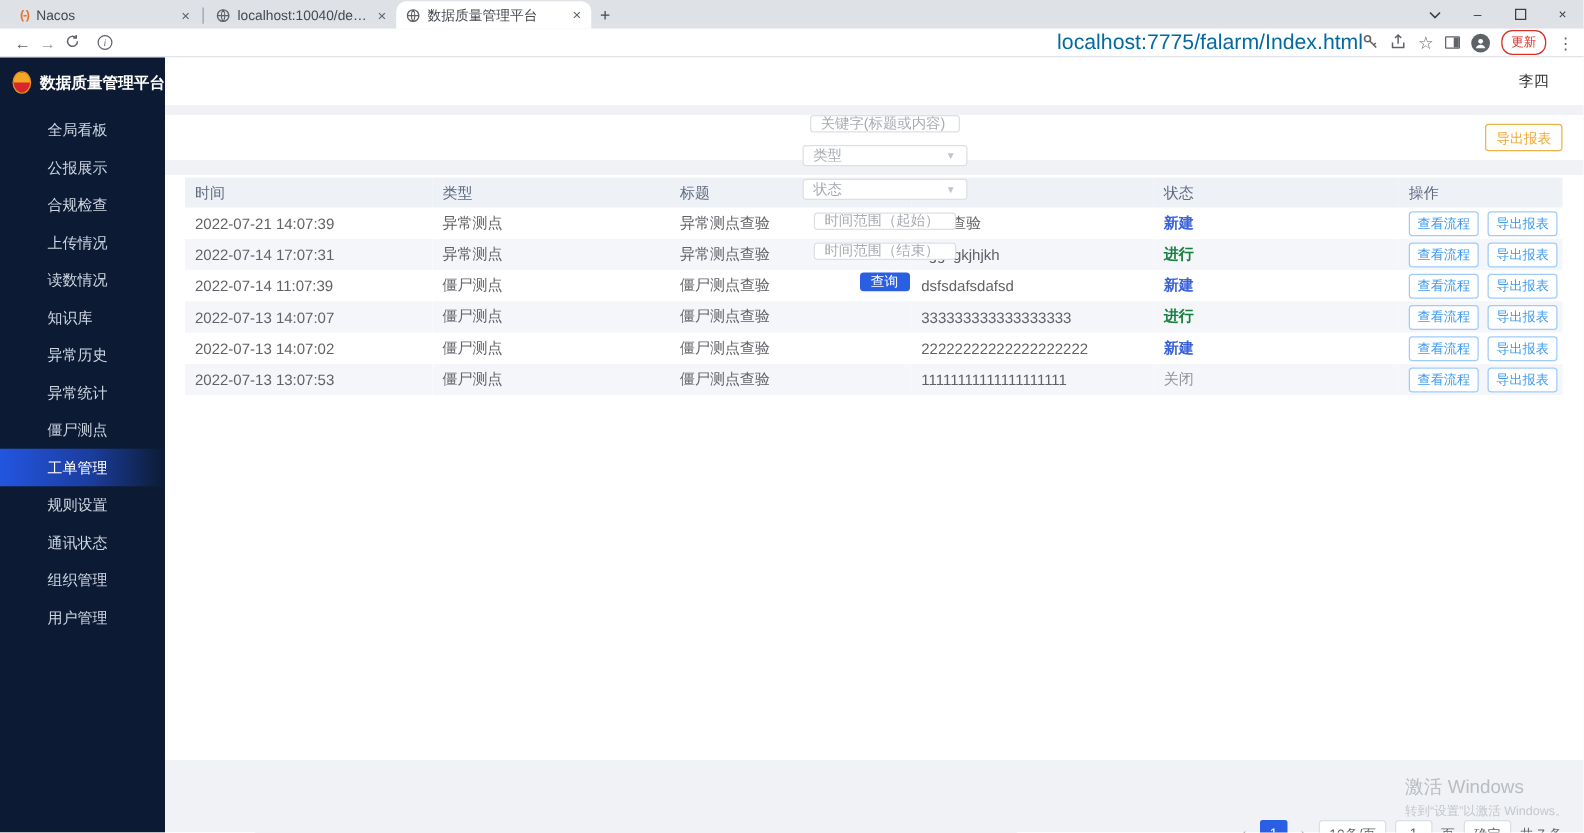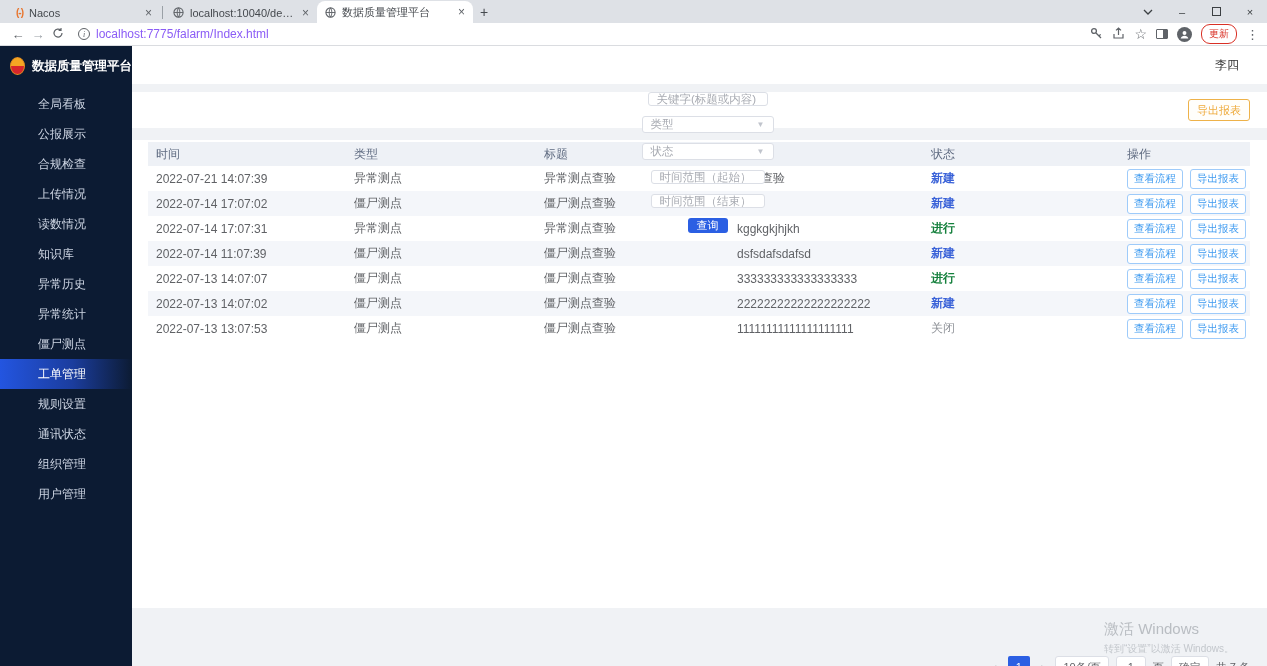--- a/index.html
+++ b/index.html
@@ -17,21 +17,21 @@
   .favicon-globe svg { display:block; }
   .newtab { width:22px; height:22px; display:flex; align-items:center; justify-content:center; font-size:14px; color:#45494e; margin-bottom:0px; }
   .wincontrols { position:absolute; right:0; top:0; height:23px; display:flex; }
   .winbtn { width:34px; height:23px; display:flex; align-items:center; justify-content:center; font-size:11px; color:#3c4043; }
   .winbtn .sq { width:9px; height:9px; border:1px solid #3c4043; }
 
   .toolbar { position:absolute; left:0; top:23px; width:1267px; height:23px; background:#fff; border-bottom:1px solid #dadce0; display:flex; align-items:center; padding:0 8px; }
   .navbtn { width:20px; text-align:center; color:#5f6368; font-size:13px; }
   .navbtn.fwd { color:#9aa0a6; }
   .info-circ { width:12px; height:12px; border:1px solid #5f6368; border-radius:50%; color:#5f6368; font-size:8px; display:flex; align-items:center; justify-content:center; margin:0 6px 0 10px; font-style:italic; font-family:"Liberation Serif",serif; }
-  .urltext { font-size:12px; color:#8b5cf6; flex:1; }
+  .urltext { font-size:17px; color:#0369a1; flex:1;text-align:right; }
   .tool-icons { display:flex; align-items:center; gap:9px; }
   .tico { color:#5f6368; font-size:12px; line-height:1; }
   .avatar-circ { width:15px; height:15px; border-radius:50%; background:#5f6368; display:flex; align-items:center; justify-content:center; }
   .update-pill { border:1px solid #d93025; color:#d93025; font-size:10px; border-radius:9px; padding:2px 7px; background:#fff; }
   .panel-ico { width:12px; height:10px; border:1px solid #5f6368; border-radius:1px; position:relative; }
   .panel-ico::after { content:""; position:absolute; right:0; top:0; width:4px; height:100%; background:#5f6368; }
 
   
   .app { position:absolute; left:0; top:46px; width:1267px; height:620px; background:#f0f2f5; }
 
@@ -61,21 +61,21 @@
   table { width:100%; border-collapse:collapse; table-layout:fixed; }
   thead th { background:#eef1f6; height:24px; font-size:12px; color:#5f6b81; font-weight:normal; text-align:left; padding-left:8px; }
   tbody td { height:25px; font-size:12px; color:#606266; padding-left:8px; white-space:nowrap; overflow:hidden; }
   tbody tr:nth-child(even) { background:#f4f6fa; }
   .st-blue { color:#3a62d8; font-weight:bold; }
   .st-orange { color:#15803d; font-weight:bold; }
   .st-gray { color:#909399; }
   .op-btn { border:1px solid #9ecbfa; color:#3d9af0; background:#fff; border-radius:3px; font-size:10.5px; padding:2px 6px; margin-right:7px; cursor:pointer; font-family:inherit; }
 
   
-  .watermark { position:absolute; left:972px; top:574px; color:#b9bdc2; }
+  .watermark { position:absolute; left:992px; top:574px; color:#b9bdc2; }
   .watermark .l1 { font-size:15px; }
   .watermark .l2 { font-size:10px; color:#c3c7cc; margin-top:3px; }
   .pagination { position:absolute; right:17px; top:610px; display:flex; align-items:center; gap:7px; font-size:11px; color:#606266; }
   .pg-arrow { color:#606266; padding:3px 4px; }
   .pg-num { background:#2b5fe3; color:#fff; border-radius:2px; min-width:22px; height:22px; display:flex; align-items:center; justify-content:center; }
   .pg-box { border:1px solid #dcdfe6; border-radius:3px; height:22px; display:flex; align-items:center; padding:0 7px; background:#fff; color:#606266; }
   .pg-input { width:30px; justify-content:center; }
 </style>
 </head>
 <body>
@@ -226,28 +226,20 @@
         <tbody>
           <tr>
             <td>2022-07-21 14:07:39</td>
             <td>异常测点</td>
             <td>异常测点查验</td>
             <td>发起查验</td>
             <td class="st-blue">新建</td>
             <td><button class="op-btn">查看流程</button><button class="op-btn">导出报表</button></td>
           </tr>
           <tr>
-            <td>2022-07-14 17:07:02</td>
-            <td>僵尸测点</td>
-            <td>僵尸测点查验</td>
-            <td></td>
-            <td class="st-blue">新建</td>
-            <td><button class="op-btn">查看流程</button><button class="op-btn">导出报表</button></td>
-          </tr>
-          <tr>
             <td>2022-07-14 17:07:31</td>
             <td>异常测点</td>
             <td>异常测点查验</td>
             <td>kggkgkjhjkh</td>
             <td class="st-orange">进行</td>
             <td><button class="op-btn">查看流程</button><button class="op-btn">导出报表</button></td>
           </tr>
           <tr>
             <td>2022-07-14 11:07:39</td>
             <td>僵尸测点</td>

